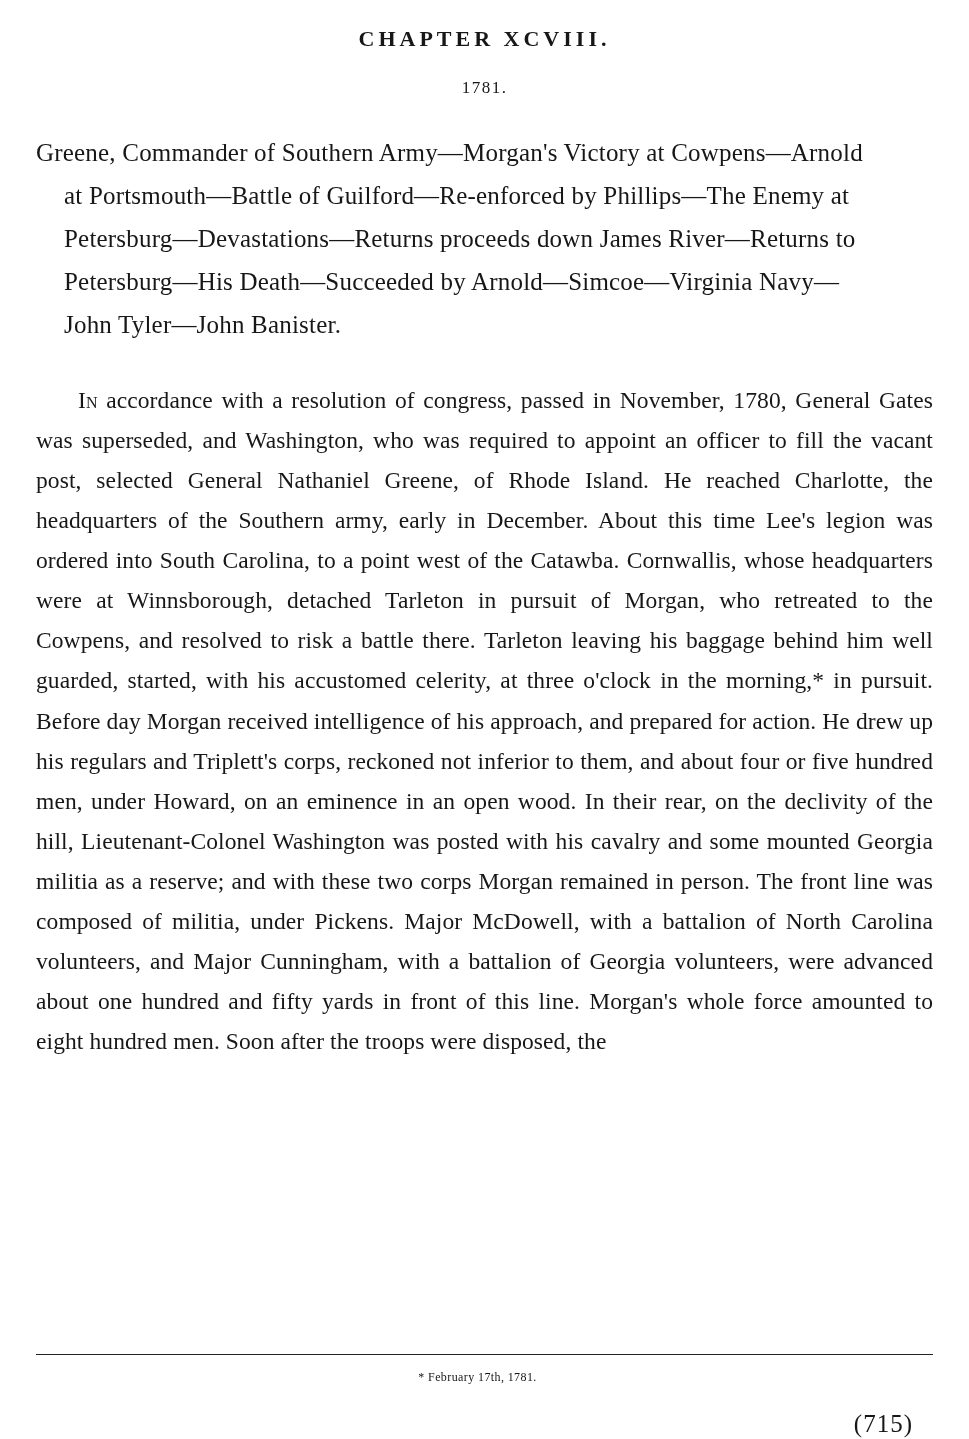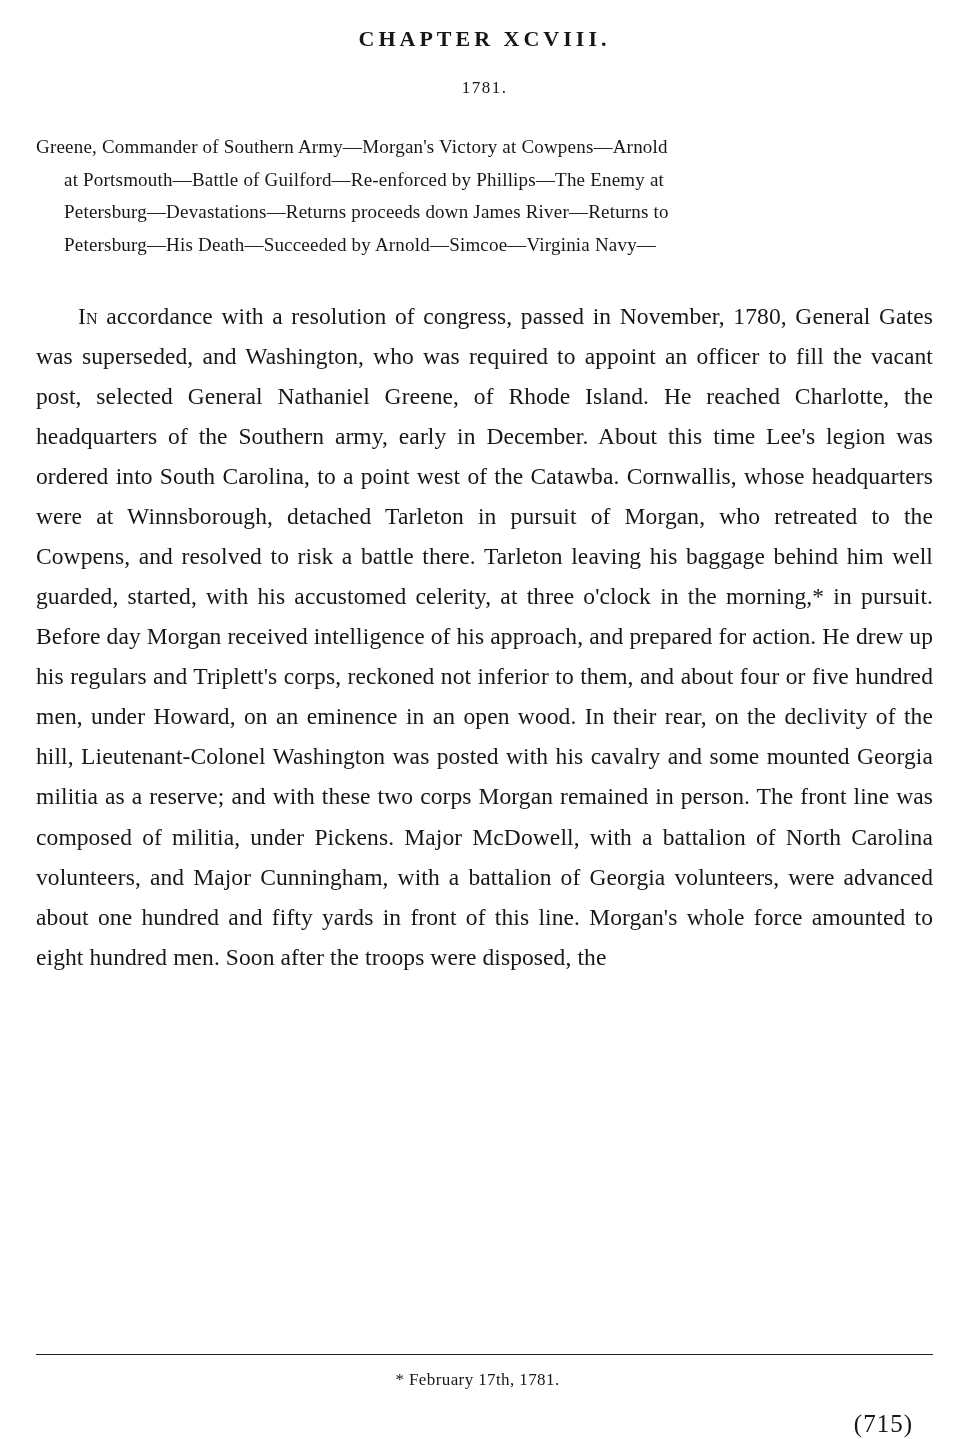--- a/index.html
+++ b/index.html
@@ -34,21 +34,21 @@
   .chapter-year {
     text-align: center;
     font-size: 17px;
     font-weight: 400;
     letter-spacing: 1.5px;
     margin-top: 26px;
     margin-bottom: 0;
   }
   .synopsis {
     margin: 33px 0 0 0;
-    font-size: 19px;
+    font-size: 25px;
     line-height: 1.72;
     text-align: justify;
     letter-spacing: 0.2px;
     padding: 0 0 0 0;
     text-indent: 0;
   }
   .synopsis .cont {
     display: block;
     padding-left: 28px;
     text-indent: 0;
@@ -71,21 +71,21 @@
     top: 1328px;
     height: 0;
     border-top: 1.6px solid #222;
   }
   .footnote {
     position: absolute;
     top: 1344px;
     left: 0;
     right: 14px;
     text-align: center;
-    font-size: 17px;
+    font-size: 12px;
     letter-spacing: 0.4px;
   }
   .page-number {
     position: absolute;
     right: 56px;
     top: 1384px;
     font-size: 25px;
     letter-spacing: 1px;
   }
 </style>
@@ -96,20 +96,21 @@
 
   <h1 class="chapter-title">CHAPTER XCVIII.</h1>
 
   <div class="chapter-year">1781.</div>
 
   <div class="synopsis">
     <span>Greene, Commander of Southern Army—Morgan's Victory at Cowpens—Arnold</span>
     <span class="cont">at Portsmouth—Battle of Guilford—Re-enforced by Phillips—The Enemy at</span>
     <span class="cont">Petersburg—Devastations—Returns proceeds down James River—Returns to</span>
     <span class="cont">Petersburg—His Death—Succeeded by Arnold—Simcoe—Virginia Navy—</span>
+    <span class="cont">John Tyler—John Banister.</span>
   </div>
 
   <p class="body-text"><span class="smallcaps">In</span><span> accordance with a resolution of congress, passed in November, 1780, General Gates was superseded, and Washington, who was required to appoint an officer to fill the vacant post, selected General Nathaniel Greene, of Rhode Island.   He reached Charlotte, the headquarters of the Southern army, early in December. About this time Lee's legion was ordered into South Carolina, to a point west of the Catawba.   Cornwallis, whose headquarters were at Winnsborough, detached Tarleton in pursuit of Morgan, who retreated to the Cowpens, and resolved to risk a battle there. Tarleton leaving his baggage behind him well guarded, started, with his accustomed celerity, at three o'clock in the morning,* in pursuit.   Before day Morgan received intelligence of his approach, and prepared for action.   He drew up his regulars and Triplett's corps, reckoned not inferior to them, and about four or five hundred men, under Howard, on an eminence in an open wood.   In their rear, on the declivity of the hill, Lieutenant-Colonel Washington was posted with his cavalry and some mounted Georgia militia as a reserve; and with these two corps Morgan remained in person.   The front line was composed of militia, under Pickens.   Major McDowell, with a battalion of North Carolina volunteers, and Major Cunningham, with a battalion of Georgia volunteers, were advanced about one hundred and fifty yards in front of this line.   Morgan's whole force amounted to eight hundred men.   Soon after the troops were disposed, the</span></p>
 
   <div class="footnote-rule"></div>
 
   <div class="footnote">* February 17th, 1781.</div>
 
   <div class="page-number">(715)</div>
 

